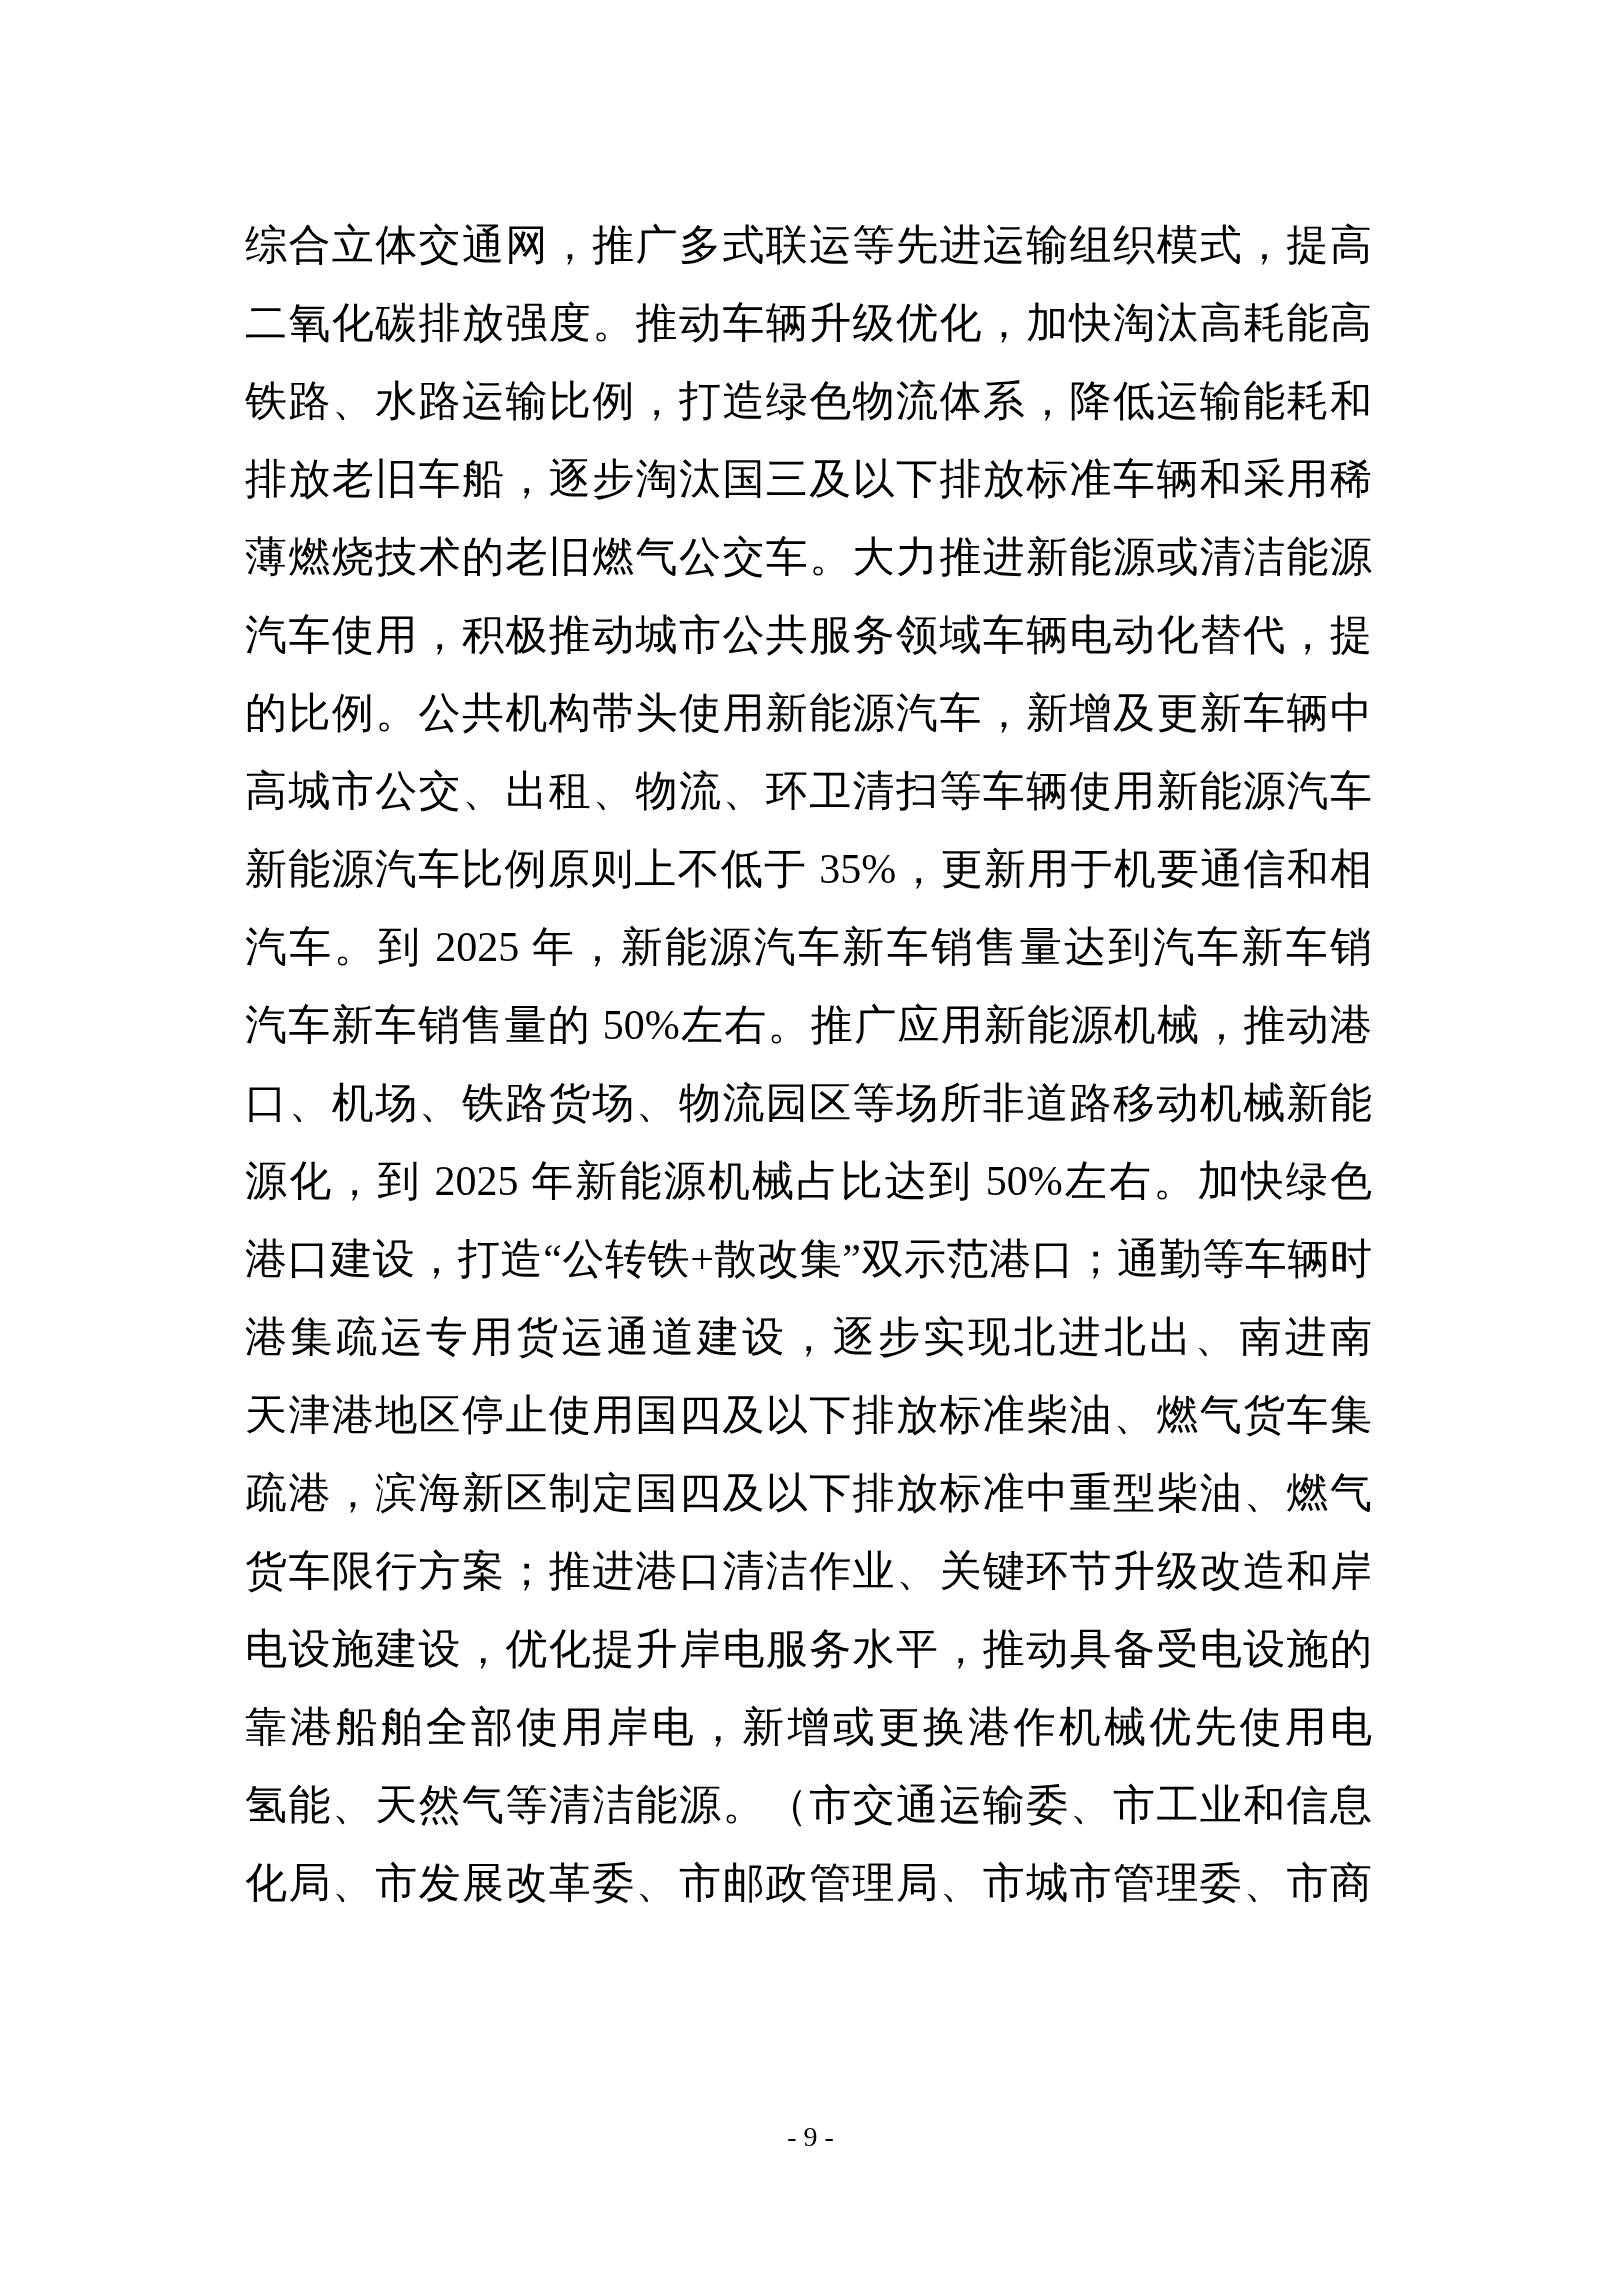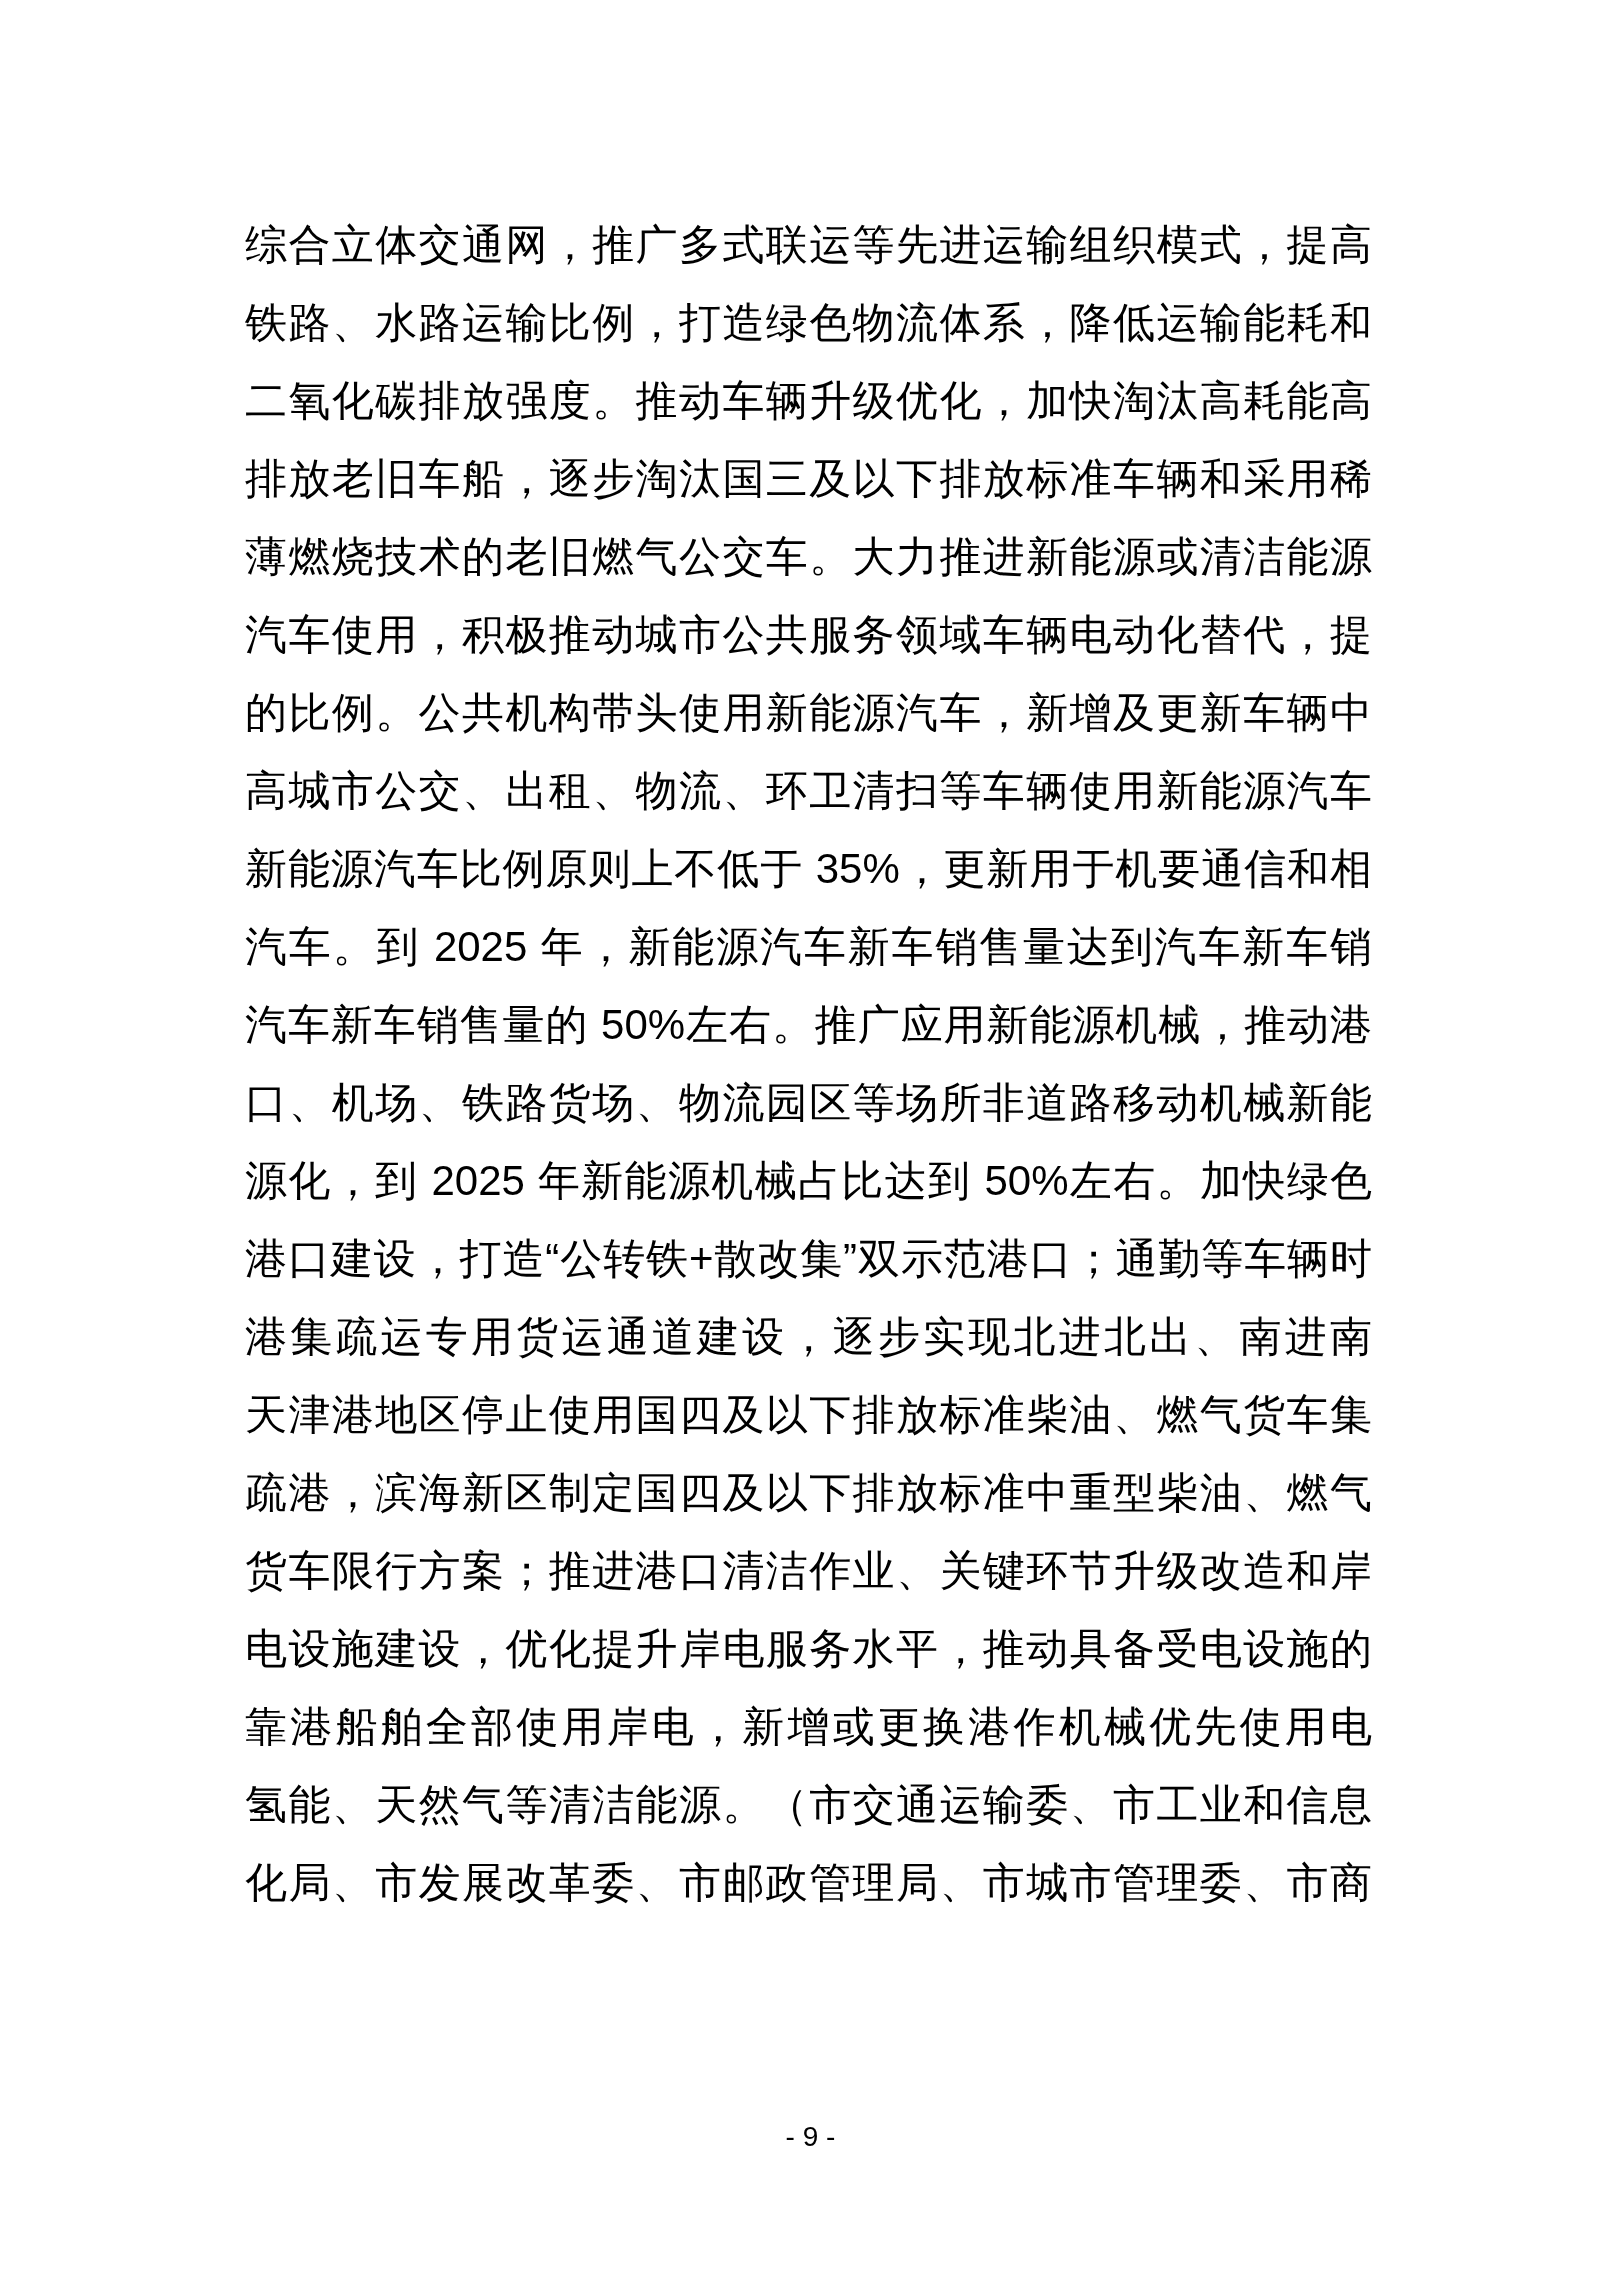--- a/index.html
+++ b/index.html
@@ -6,21 +6,21 @@
     margin: 0;
     padding: 0;
     background: #ffffff;
   }
   .page {
     position: relative;
     width: 1621px;
     height: 2293px;
     background: #ffffff;
     color: #000000;
-    font-family: Liberation Sans, sans-serif;
+    font-family: Liberation Serif, serif;
     overflow: hidden;
   }
   .text-block {
     position: absolute;
     left: 245px;
     top: 206px;
     width: 1127px;
   }
   .line {
     height: 78px;
@@ -44,22 +44,22 @@
     font-size: 28px;
     color: #000000;
   }
 </style>
 </head>
 <body>
 
 <div class="page">
   <div class="text-block">
     <div class="line">综合立体交通网，推广多式联运等先进运输组织模式，提高</div>
+    <div class="line">二氧化碳排放强度。推动车辆升级优化，加快淘汰高耗能高</div>
     <div class="line">铁路、水路运输比例，打造绿色物流体系，降低运输能耗和</div>
-    <div class="line">二氧化碳排放强度。推动车辆升级优化，加快淘汰高耗能高</div>
     <div class="line">排放老旧车船，逐步淘汰国三及以下排放标准车辆和采用稀</div>
     <div class="line">薄燃烧技术的老旧燃气公交车。大力推进新能源或清洁能源</div>
     <div class="line">汽车使用，积极推动城市公共服务领域车辆电动化替代，提</div>
     <div class="line">的比例。公共机构带头使用新能源汽车，新增及更新车辆中</div>
     <div class="line">高城市公交、出租、物流、环卫清扫等车辆使用新能源汽车</div>
     <div class="line">新能源汽车比例原则上不低于 35%，更新用于机要通信和相</div>
     <div class="line">汽车。到 2025 年，新能源汽车新车销售量达到汽车新车销</div>
     <div class="line">汽车新车销售量的 50%左右。推广应用新能源机械，推动港</div>
     <div class="line">口、机场、铁路货场、物流园区等场所非道路移动机械新能</div>
     <div class="line">源化，到 2025 年新能源机械占比达到 50%左右。加快绿色</div>

